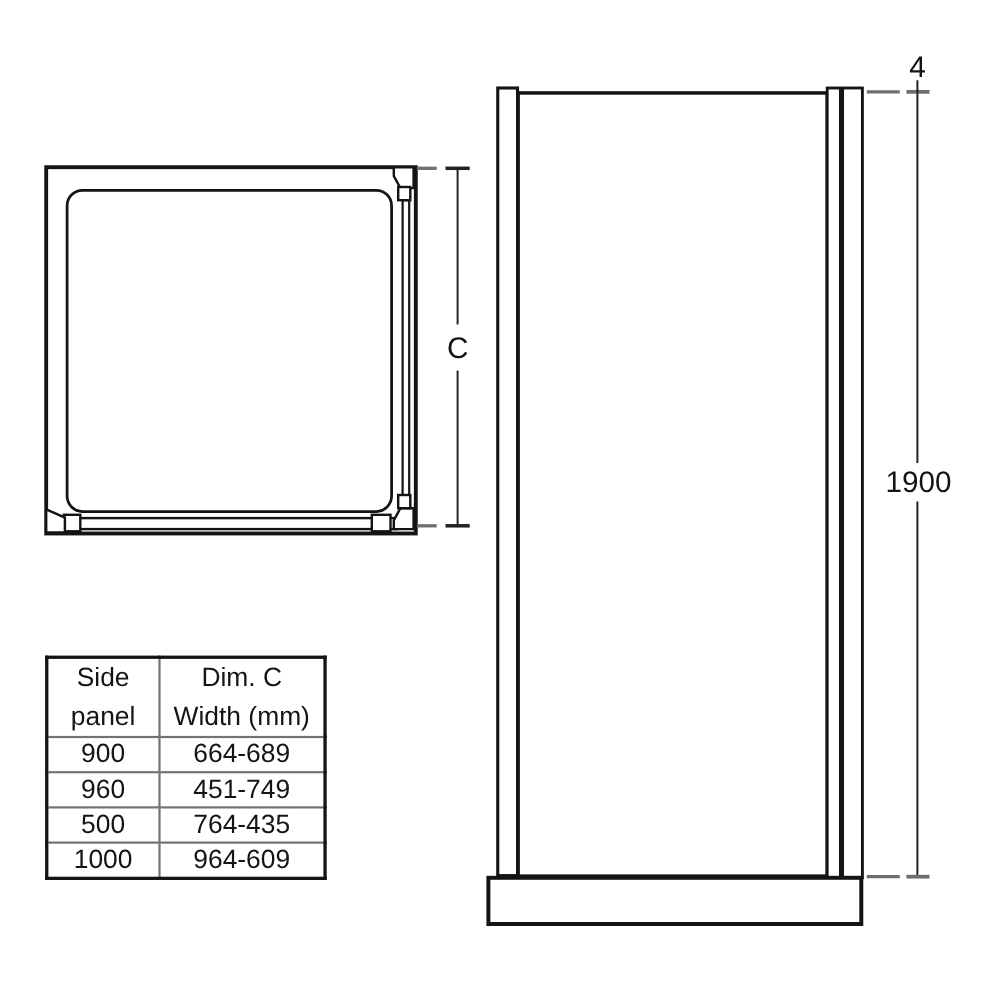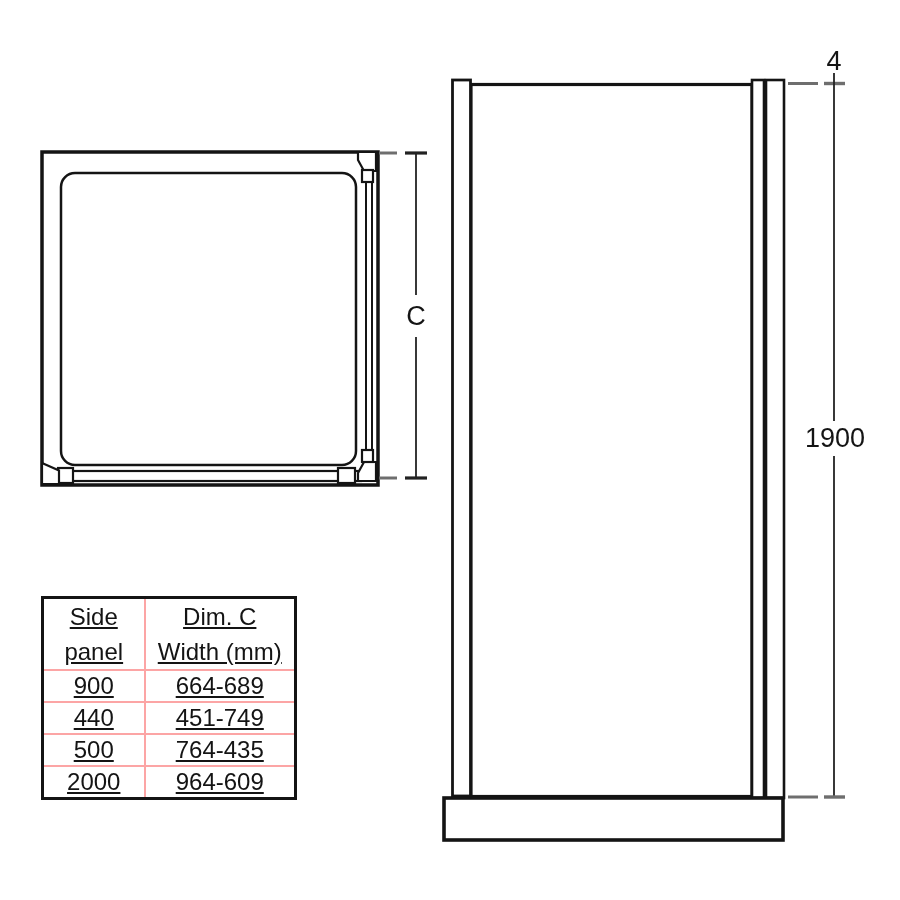--- a/index.html
+++ b/index.html
@@ -23,24 +23,23 @@
     top: 596px;
     border-collapse: collapse;
     table-layout: fixed;
     color: #141414;
     text-align: center;
     font-family: "Liberation Sans", sans-serif;
     font-size: 24px;
     border: 3px solid #141414;
   }
   .spec-table th, .spec-table td {
-    border: 2px solid #fca5a5;
+    border: 2px solid #737373;
     padding: 0 6px;
     font-weight: 400;
-    text-decoration: underline;
   }
   .spec-table th {
     height: 70px;
     white-space: pre-line;
     line-height: 35px;
   }
   .spec-table td { height: 30px; }
 </style>
 </head>
 <body>
@@ -116,27 +115,27 @@
         <th>Dim. C
 Width (mm)</th>
       </tr>
     </thead>
     <tbody>
       <tr>
         <td>900</td>
         <td>664-689</td>
       </tr>
       <tr>
-        <td>440</td>
+        <td>960</td>
         <td>451-749</td>
       </tr>
       <tr>
         <td>500</td>
         <td>764-435</td>
       </tr>
       <tr>
-        <td>2000</td>
+        <td>1000</td>
         <td>964-609</td>
       </tr>
     </tbody>
   </table>
 
 </div>
 
 </body></html>

